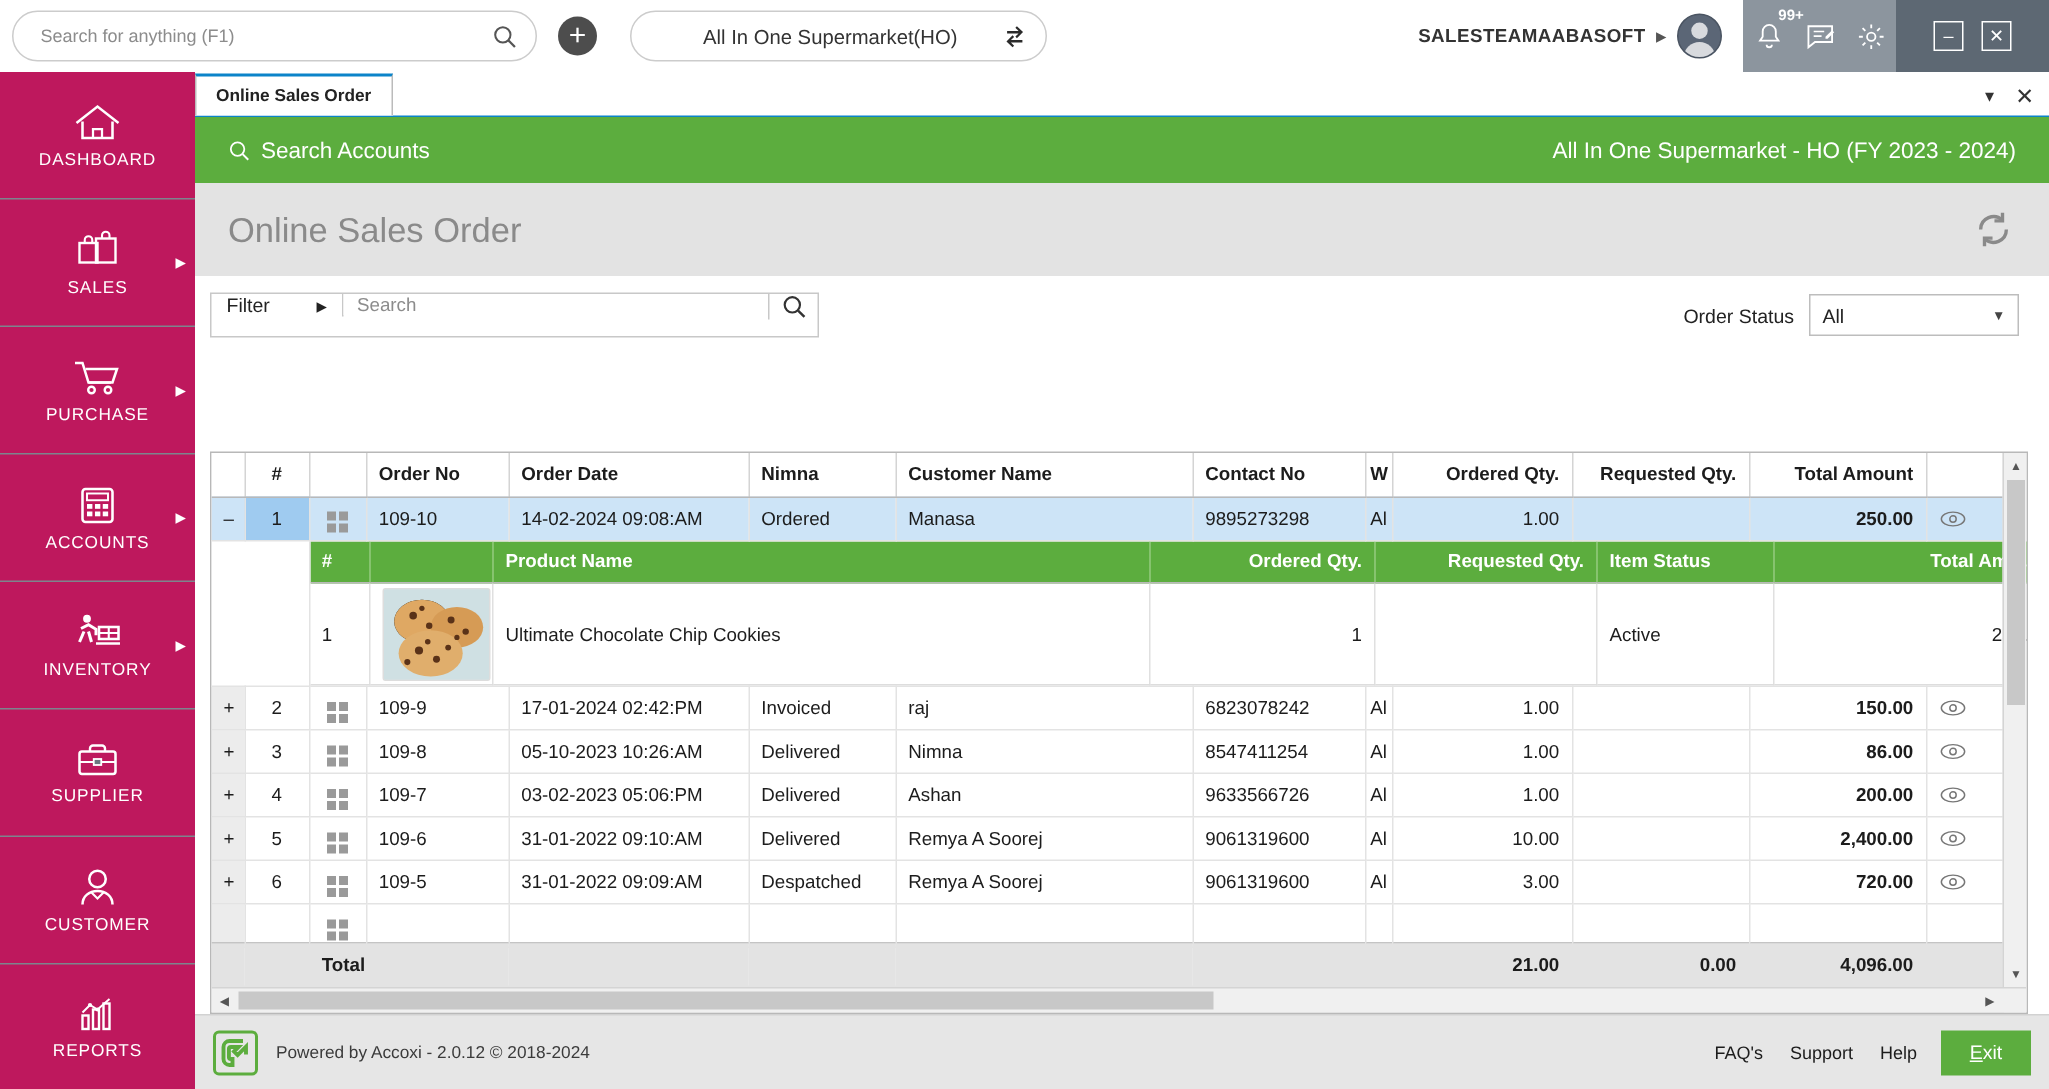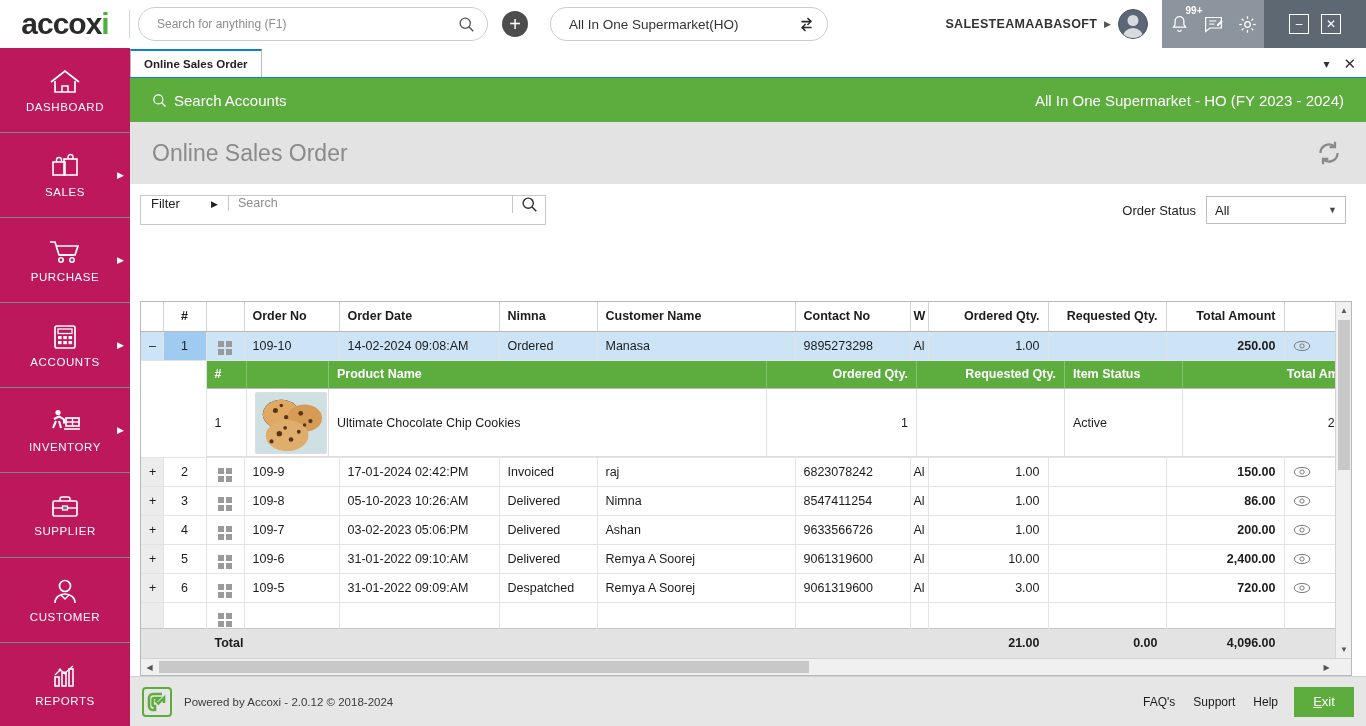--- a/index.html
+++ b/index.html
@@ -20,21 +20,21 @@
     font-family:"Liberation Sans", sans-serif; background:transparent;}
   .search-pill input::placeholder{ color:#8c8c8c; }
   .ico-svg{ display:block; }
 
   .plus-btn{ margin-left:14px; width:26px; height:26px; border-radius:50%; background:#4d4d4d;
     color:#fff; display:flex; align-items:center; justify-content:center; font-size:20px;
     line-height:1; font-weight:500; cursor:pointer;}
 
   .company-pill{ margin-left:22px; width:278px; height:34px; border:1px solid #ccc; border-radius:17px;
     display:flex; align-items:center; padding:0 12px 0 18px; background:#fff; font-size:13.5px; color:#333;}
-  .company-pill .cname{ flex:1; }
+  .company-pill .cname{ flex:1;text-align:center; }
 
   .user-area{ margin-left:auto; display:flex; align-items:center; height:48px; }
   .username{ font-size:12.5px; color:#333; letter-spacing:.3px; font-weight:600;}
   .caret-right{ margin:0 7px; font-size:9px; color:#555;}
   .avatar{ width:30px; height:30px; border-radius:50%; background:#5b6676; overflow:hidden;
     position:relative; border:1px solid #4a5462;}
   .avatar::before{ content:""; position:absolute; left:50%; top:5px; width:11px; height:11px;
     border-radius:50%; background:#d8dade; transform:translateX(-50%); }
   .avatar::after{ content:""; position:absolute; left:50%; top:18px; width:21px; height:14px;
     border-radius:11px 11px 0 0; background:#d8dade; transform:translateX(-50%); }
@@ -166,25 +166,20 @@
   .flinks{ margin-left:auto; display:flex; align-items:center; gap:18px; padding-right:16px;}
   .flinks a{ font-size:12px; color:#1c1c1c; text-decoration:none; cursor:pointer;}
   .exitbtn{ width:60px; height:30px; background:#5cad3e; color:#fff; display:flex;
     align-items:center; justify-content:center; font-size:13px; cursor:pointer;}
   .exitbtn u{ text-decoration:underline;}
 </style>
 </head>
 <body>
 
 <div class="topbar">
-  <div class="logo">
-    <span>accox</span>
-      <span class="tick">i</span>
-    <span class="logo-sep"></span>
-  </div>
 
   <div class="search-pill">
     <input placeholder="Search for anything (F1)" style="">
     <span>
       <svg class="ico-svg" width="17" height="17" viewBox="0 0 20 20">
           <circle cx="8.5" cy="8.5" r="6" fill="none" stroke="#555" stroke-width="1.6"></circle>
           <line x1="13" y1="13" x2="18" y2="18" stroke="#555" stroke-width="1.8"></line>
         </svg>
     </span>
   </div>

